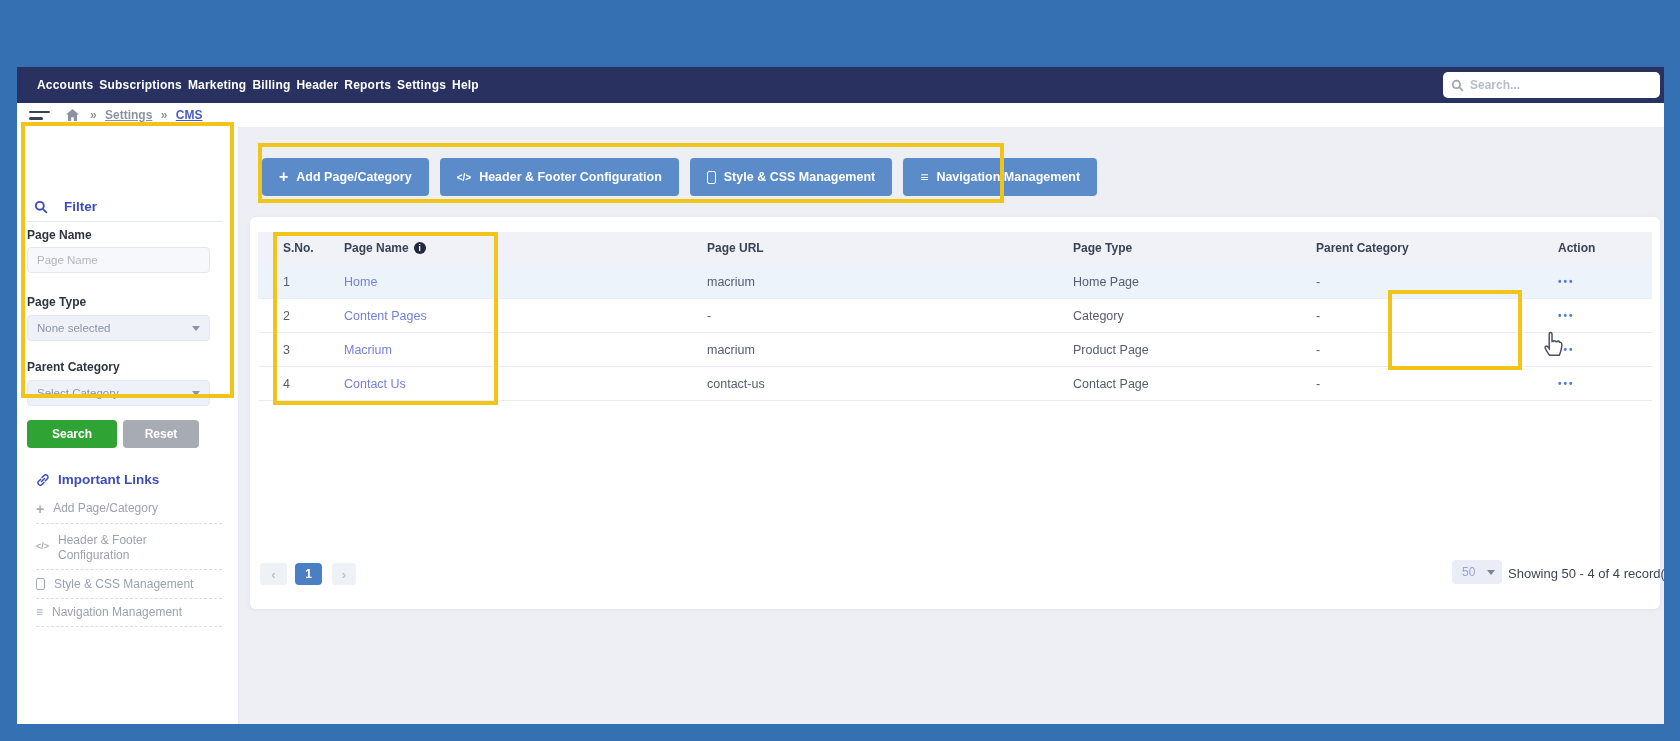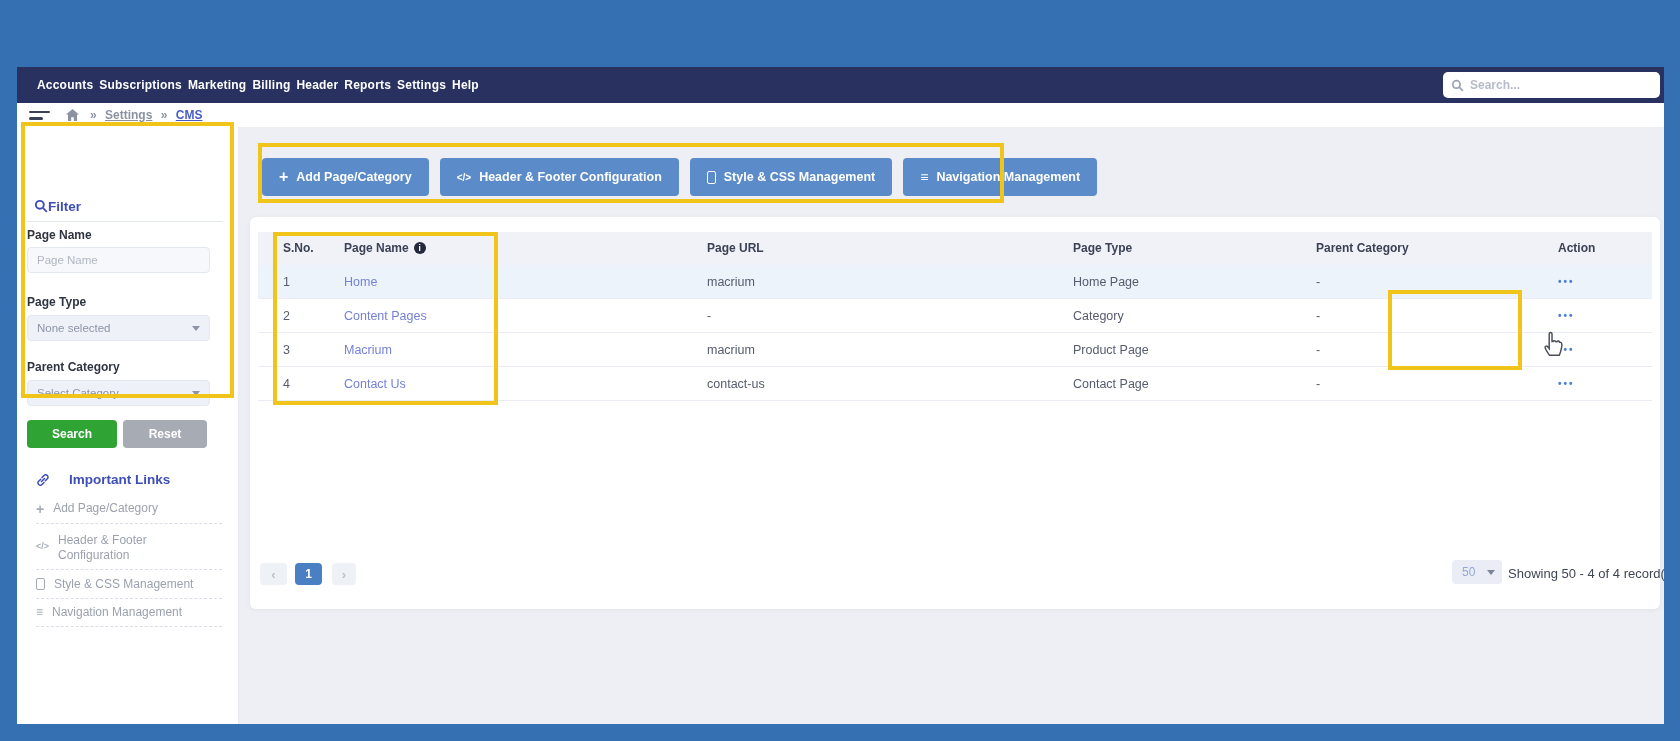--- a/index.html
+++ b/index.html
@@ -23,32 +23,32 @@
   .hamburger i:first-child { width:21px; margin-bottom:4px; }
   .hamburger i:last-child { width:14px; }
   .crumb-home { margin-left:15px; display:flex; align-items:center; cursor:pointer; }
   .crumb-txt { font-size:12px; color:#8b93a3; font-weight:600; margin-left:6px; }
   .crumb-sep { color:#8b93a3; font-weight:700; margin:0 5px; font-size:12px; }
   .crumb-link { color:#8b93a3; text-decoration:underline; cursor:pointer; }
   .crumb-current { color:#4a5cc5; font-weight:700; text-decoration:underline; cursor:pointer; }
 
   
   .sidebar { position:absolute; left:0; top:60px; width:222px; height:597px; background:#ffffff; border-right:1px solid #e6e9ef; }
-  .f-head { position:absolute; left:17px; top:72px; display:flex; gap:0; }
+  .f-head { position:absolute; left:17px; top:72px; display:flex; align-items:center; gap:16px; }
   .f-title { font-size:13.5px; font-weight:700; color:#3d4eb8; }
   .f-rule { position:absolute; left:10px; top:94px; width:196px; height:1px; background:#e4e8ef; }
   .f-label { position:absolute; left:10px; font-size:12px; font-weight:700; color:#2e3440; }
   .f-input { position:absolute; left:10px; width:183px; height:26px; background:#f6f8fc; border:1px solid #e2e7f0; border-radius:4px; font-size:11.5px; color:#555; padding:0 9px; outline:none; font-family:inherit; }
   .f-input::placeholder { color:#b0b7c3; }
   .f-select { position:absolute; left:10px; width:183px; height:26px; background:#eef1f8; border:1px solid #e2e7f0; border-radius:4px; font-size:11.5px; color:#8d94a6; display:flex; align-items:center; padding:0 9px; cursor:pointer; }
   .caret { width:0; height:0; border-left:4px solid transparent; border-right:4px solid transparent; border-top:5px solid #8d94a6; position:absolute; right:9px; top:10px; }
   .btn-green { position:absolute; left:10px; top:293px; width:90px; height:28px; background:#2fa334; border:none; border-radius:4px; color:#fff; font-size:12px; font-weight:700; cursor:pointer; font-family:inherit; }
-  .btn-gray { position:absolute; left:106px; top:293px; width:84px; height:28px; background:#a7abb3; border:none; border-radius:4px; color:#fff; font-size:12px; font-weight:700; cursor:pointer; font-family:inherit; }
-
-  .il-head { position:absolute; left:19px; top:345px; display:flex; align-items:center; gap:19px; }
+  .btn-gray { position:absolute; left:106px; top:293px; width:76px; height:28px; background:#a7abb3; border:none; border-radius:4px; color:#fff; font-size:12px; font-weight:700; cursor:pointer; font-family:inherit; }
+
+  .il-head { position:absolute; left:19px; top:345px; display:flex; align-items:center; gap:8px; }
   .il-title { font-size:13.5px; font-weight:700; color:#3d4eb8; }
   .il-item { position:absolute; left:19px; width:185px; display:flex; align-items:flex-start; gap:9px; cursor:pointer; }
   .il-item .lbl { font-size:12px; color:#9ba2ae; line-height:15px; }
   .il-ico { color:#a6adb8; font-size:12px; font-weight:700; flex:0 0 auto; }
   .il-sep { position:absolute; left:19px; width:186px; border-top:1.5px dashed #d9dde5; }
   .file-ico { display:inline-block; width:9px; height:12px; border:1.5px solid #a6adb8; border-radius:2px; }
 
   
   .toolbar { position:absolute; left:245px; top:91px; display:flex; gap:11px; }
   .tb-btn { height:38px; background:#5b8bc9; border:none; border-radius:4px; color:#ffffff; font-size:12.5px; font-weight:700; display:flex; align-items:center; gap:8px; padding:0 17px; cursor:pointer; font-family:inherit; white-space:nowrap; }

